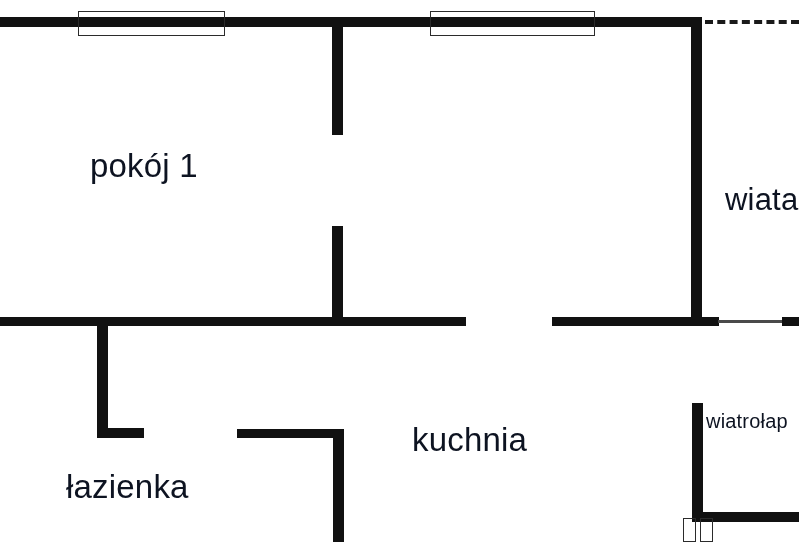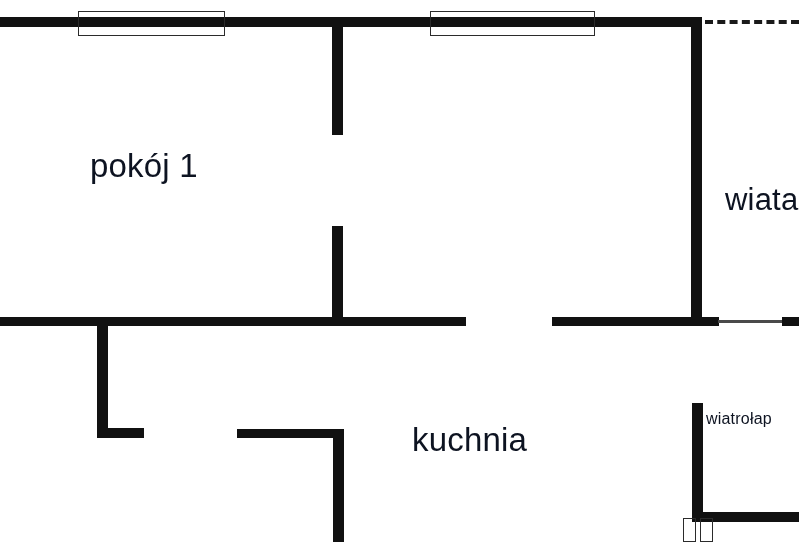--- a/index.html
+++ b/index.html
@@ -53,21 +53,21 @@
     position: absolute;
     color: #0d1321;
     font-family: "Liberation Sans", sans-serif;
     font-weight: 400;
     white-space: nowrap;
     line-height: 1;
     letter-spacing: 0.2px;
   }
   .label.big   { font-size: 33px; }
   .label.med   { font-size: 31px; }
-  .label.small { font-size: 16px; }
+  .label.small { font-size: 20px; }
 </style>
 </head>
 <body>
 
 <div id="plan" style="width: 799px; height: 542px; background: rgb(255, 255, 255);">
 
 <div class="wall" style="left: 0px; top: 17px; width: 345px; height: 10px; background: rgb(17, 17, 17);"></div>
     <div class="wall" style="left: 345px; top: 17px; width: 357px; height: 10px; background: rgb(17, 17, 17);"></div>
     <div class="wall" style="left: 332px; top: 17px; width: 11px; height: 118px; background: rgb(17, 17, 17);"></div>
     <div class="wall" style="left: 332px; top: 226px; width: 11px; height: 99px; background: rgb(17, 17, 17);"></div>
@@ -83,14 +83,15 @@
     <div class="wall-thin" style="left: 718px; top: 320px; width: 64px; height: 3px; background: rgb(74, 74, 74);"></div>
     <div class="wall-thin" style="left: 782px; top: 317px; width: 17px; height: 9px; background: rgb(17, 17, 17);"></div>
     <div class="window-sym" style="left: 78px; top: 11px; width: 147px; height: 25px;"></div>
     <div class="window-sym" style="left: 430px; top: 11px; width: 165px; height: 25px;"></div>
     <div class="leaf" style="left: 683px; top: 518px; width: 13px; height: 24px;"></div>
     <div class="leaf" style="left: 700px; top: 518px; width: 13px; height: 24px;"></div>
     <div class="dashed" style="left: 705px; top: 20px; width: 94px;"></div>
     <div class="label big" style="left: 90px; top: 149px; color: rgb(13, 19, 33);">pokój 1</div>
     <div class="label big" style="left: 412px; top: 423px; color: rgb(13, 19, 33);">kuchnia</div>
     <div class="label med" style="left: 725px; top: 184px; color: rgb(13, 19, 33);">wiata</div>
+    <div class="label big" style="left: 66px; top: 470px; color: rgb(13, 19, 33);">łazienka</div>
     <div class="label small" style="left: 706px; top: 411px; color: rgb(13, 19, 33);">wiatrołap</div>
   </div>
 
 </body></html>

